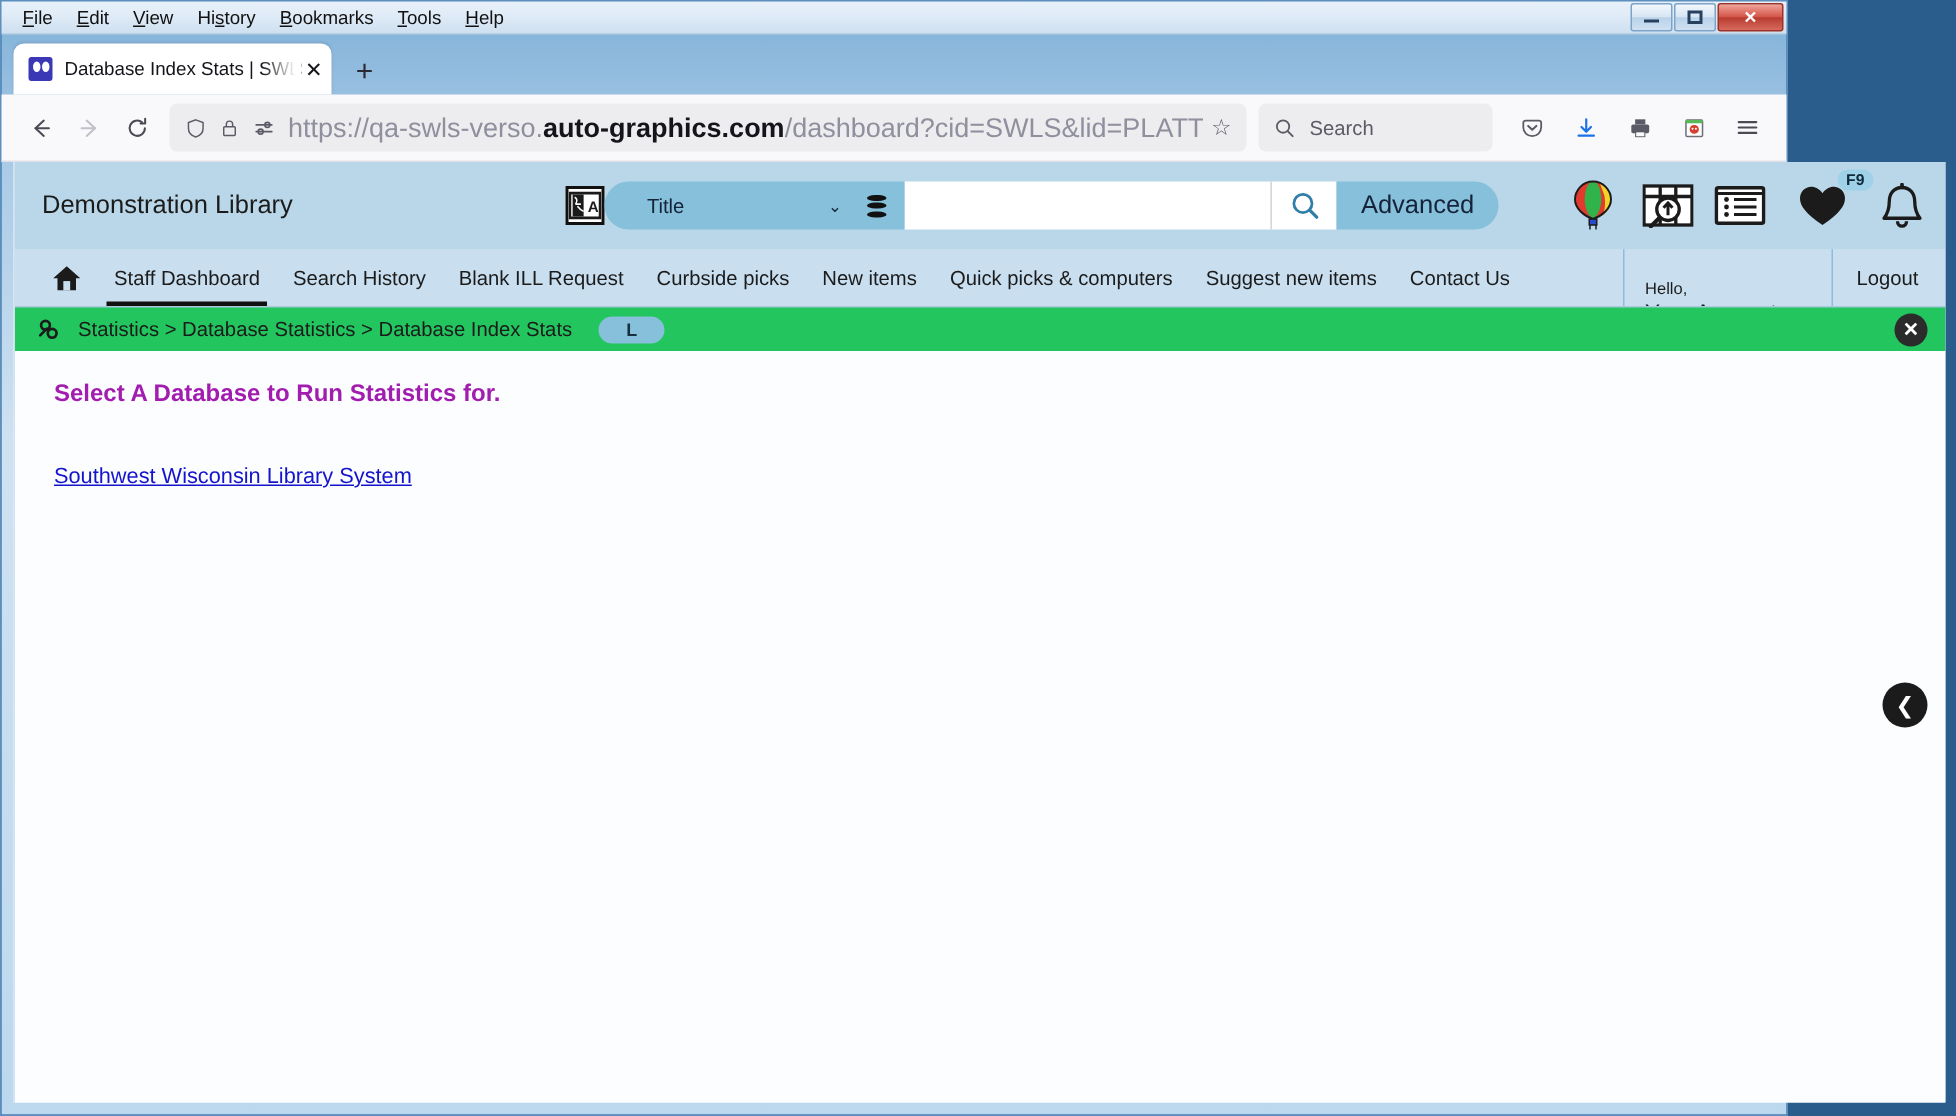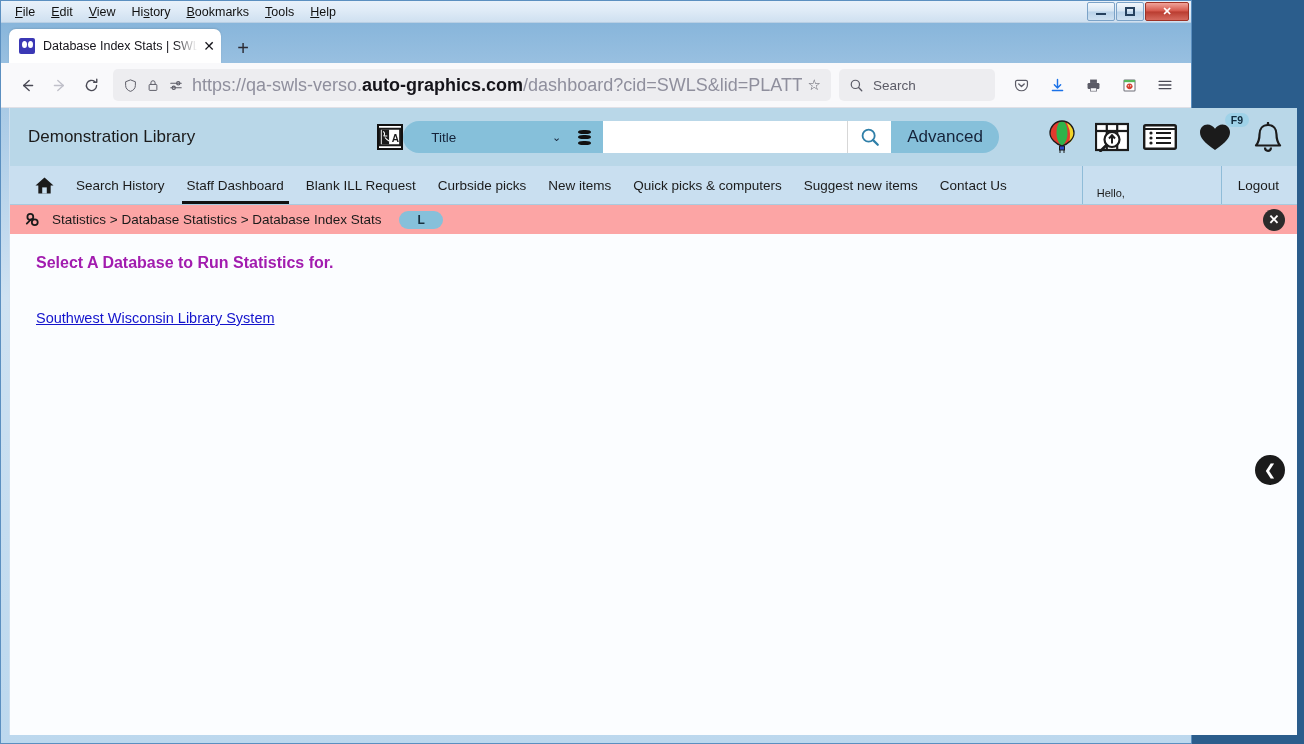--- a/index.html
+++ b/index.html
@@ -190,21 +190,21 @@
     cursor: pointer; min-width: 140px;
   }
   .account-box .hello { font-size: 11px; color: #1b1b1b; line-height: 1.1; margin-top: 35px; }
   .account-box .acct { font-size: 15px; color: #1b1b1b; line-height: 1.2; }
   .logout-box {
     padding: 0 18px 0 16px; display: flex; align-items: center;
     font-size: 13.5px; color: #1b1b1b; cursor: pointer;
   }
   
   .breadcrumb {
-    height: 30px; background: #fca5a5; display: flex; align-items: center;
+    height: 30px; background: #22c55e; display: flex; align-items: center;
     padding: 0 14px 0 14px; position: relative; border-top: 1px solid #a9cade;
   }
   .chain-icon { margin-right: 10px; display: flex; align-items: center; }
   .crumbs { font-size: 13.5px; color: #1b1b1b; white-space: nowrap; }
   .pill-L {
     margin-left: 18px; background: #86c0da; color: #17303f; font-size: 12px;
     font-weight: bold; border-radius: 12px; padding: 3px 18px; line-height: 1;
   }
   .crumb-close {
     position: absolute; right: 12px; width: 22px; height: 22px; border-radius: 50%;
@@ -431,25 +431,25 @@
       </div>
     </div>
 
     <div class="navmenu">
       <div class="home-icon">
         <svg width="21" height="19" viewBox="0 0 22 20">
             <path d="M11 1.5 L20.5 10 H17.5 V18.5 H4.5 V10 H1.5 Z" fill="#1b1b1b"></path>
             <rect x="8.6" y="12" width="4.8" height="6.5" fill="#c9dff0"></rect>
           </svg>
       </div>
-      <div class="navitem">
-          <span>Search History</span>
-        </div>
       <div class="navitem active">
           <span>Staff Dashboard</span>
+        </div>
+      <div class="navitem">
+          <span>Search History</span>
         </div>
       <div class="navitem">
           <span>Blank ILL Request</span>
         </div>
       <div class="navitem">
           <span>Curbside picks</span>
         </div>
       <div class="navitem">
           <span>New items</span>
         </div>

